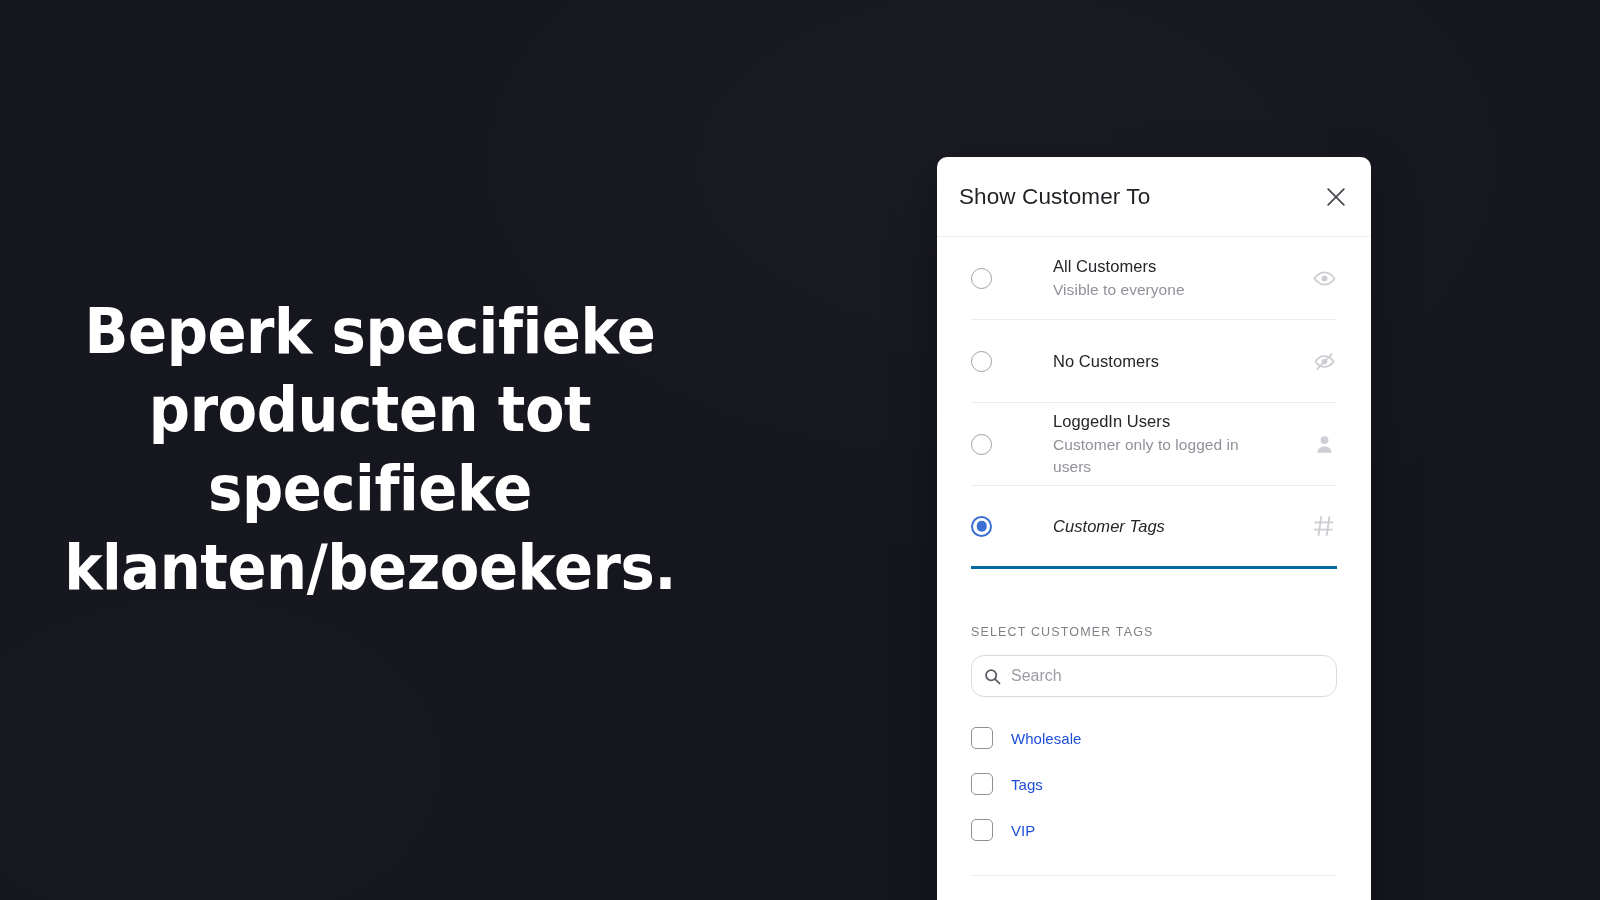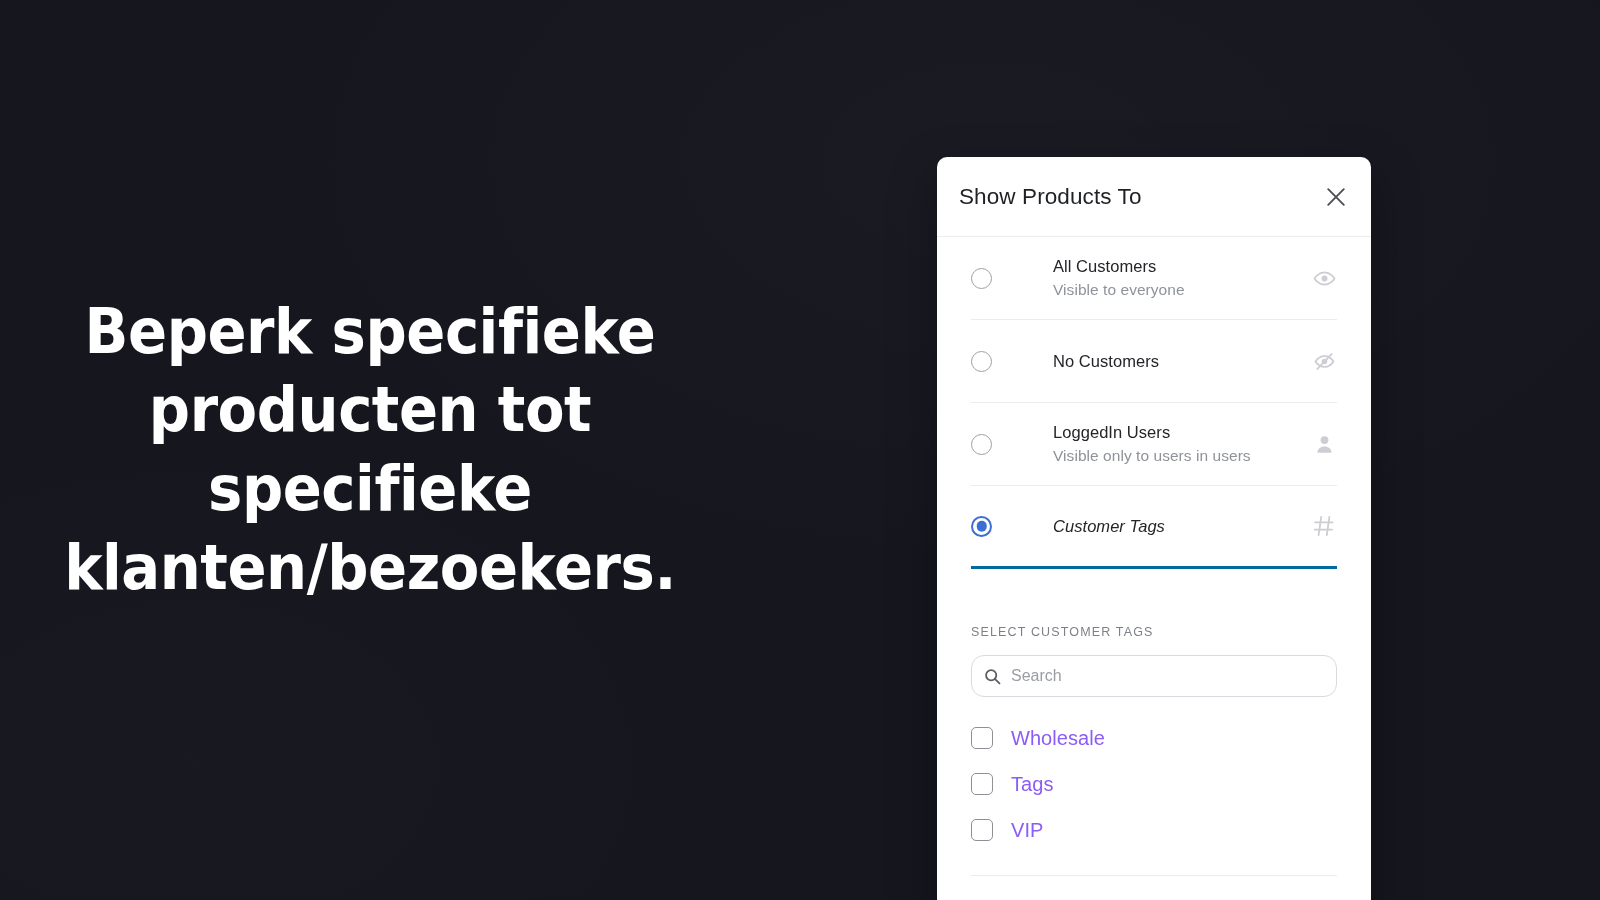--- a/index.html
+++ b/index.html
@@ -219,22 +219,22 @@
     width: 22px;
     height: 22px;
     border: 1.6px solid #8d9096;
     border-radius: 5px;
     background: #fff;
     flex: 0 0 auto;
     margin-right: 18px;
   }
 
   .tag-label {
-    font-size: 20px;
-    color: #8b5cf6;
+    font-size: 15px;
+    color: #1d4ed8;
     letter-spacing: 0.05px;
   }
 
   .panel-footer-divider {
     margin-top: 22px;
     border-top: 1px solid #ececef;
     height: 60px;
   }
 </style>
 </head>
@@ -242,21 +242,21 @@
 
 <div class="backdrop"></div>
 
 <div class="headline-wrap">
   <h1 class="headline">Beperk specifieke producten tot specifieke klanten/bezoekers.</h1>
 </div>
 
 <div class="panel">
 
   <div class="panel-header">
-    <div class="panel-title">Show Products To</div>
+    <div class="panel-title">Show Customer To</div>
     <button class="close-btn">
       <span>
         <svg width="22" height="22" viewBox="0 0 22 22" fill="none">
           <path d="M3.2 3.2 L18.8 18.8 M18.8 3.2 L3.2 18.8" stroke="#4d4f55" stroke-width="1.9" stroke-linecap="round"></path>
         </svg>
       </span>
     </button>
   </div>
 
   <div class="options">
@@ -286,21 +286,21 @@
           <circle cx="12" cy="12" r="2.9" fill="currentColor"></circle>
           <path d="M19.4 4.2 L4.6 19.8" stroke="currentColor" stroke-width="1.9" stroke-linecap="round"></path>
         </svg>
       </span>
     </div>
 
     <div class="option-row">
       <span class="radio"></span>
       <span class="option-texts">
         <span class="option-label" style="display:block">LoggedIn Users</span>
-        <span class="option-desc" style="display:block">Visible only to users in users</span>
+        <span class="option-desc" style="display:block">Customer only to logged in users</span>
       </span>
       <span class="option-icon">
         <svg width="23" height="23" viewBox="0 0 24 24" fill="none">
           <circle cx="12" cy="7.4" r="4.1" fill="currentColor"></circle>
           <path d="M4.6 20.6c0-4.1 3.3-6.6 7.4-6.6s7.4 2.5 7.4 6.6z" fill="currentColor"></path>
         </svg>
       </span>
     </div>
 
     <div class="option-row">

